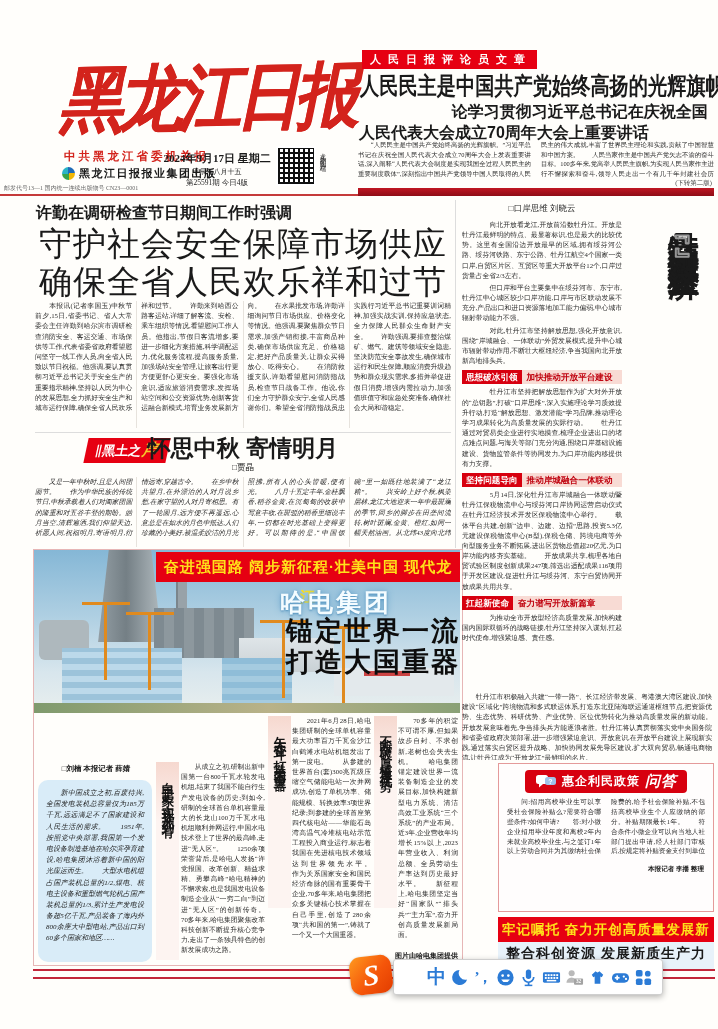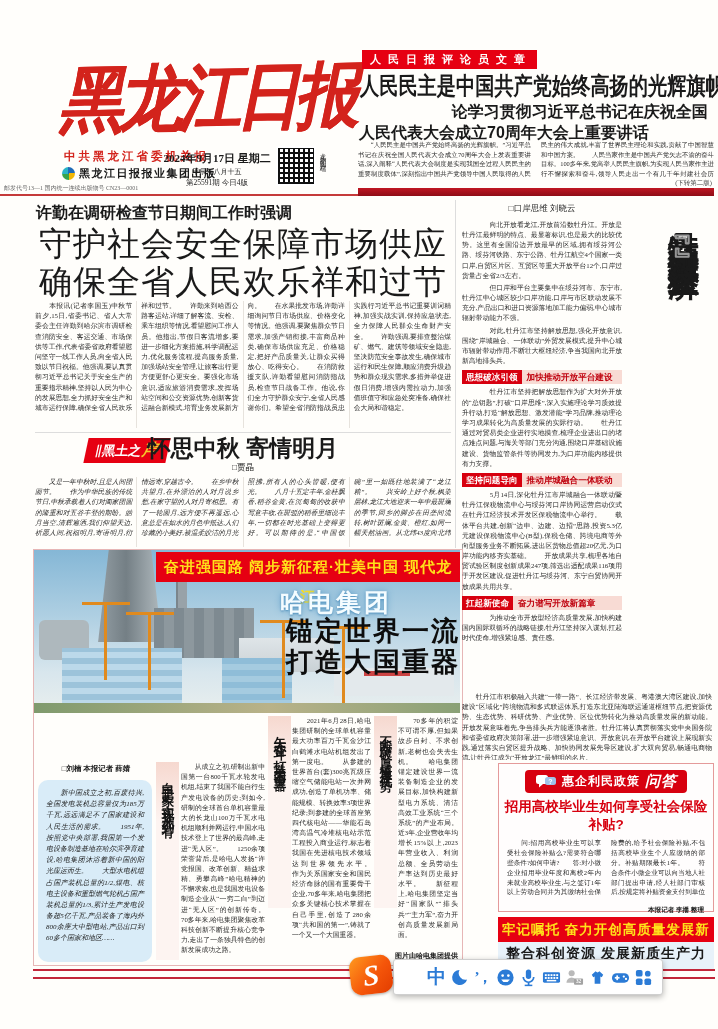--- a/index.html
+++ b/index.html
@@ -189,21 +189,20 @@
     <div class="badge sans">
       <svg width="22" height="15" viewBox="0 0 22 15">
         <rect x="1" y="1" width="12" height="9" rx="2.5" fill="#fff"></rect>
         <path d="M4 10 L4 13.5 L8 10 Z" fill="#fff"></path>
         <rect x="10" y="3" width="11" height="8" rx="2.5" fill="#9fc2e8"></rect>
         <text x="15.5" y="9.6" font-size="7" font-weight="bold" fill="#fff" text-anchor="middle">?</text>
       </svg>
       <span class="lbl">惠企利民政策</span>
       <span class="word">问答</span>
     </div>
-    <div class="hq-head sans">招用高校毕业生如何享受社会保险补贴?</div>
     <div class="small cols2" style="height:68px;margin:4px 8px 0;font-size:6.6px;">　　问:招用高校毕业生可以享受社会保险补贴么?需要符合哪些条件?如何申请?　　答:对小微企业招用毕业年度和离校2年内未就业高校毕业生,与之签订1年以上劳动合同并为其缴纳社会保险费的,给予社会保险补贴,不包括高校毕业生个人应缴纳的部分。补贴期限最长1年。　　符合条件小微企业可以向当地人社部门提出申请,经人社部门审核后,按规定将补贴资金支付到单位银行账户。申请社会保险补贴应提供基本身份类证明或毕业证书复印件、劳动合同复印件等。</div>
     <div class="credit">本报记者 李播 整理</div>
   </div>
 
   <div class="abs motto sans" style="left:498px;top:917px;width:216px;height:25px;">牢记嘱托 奋力开创高质量发展新局面</div>
   <div class="abs bluebox" style="left:498px;top:942px;width:216px;height:27px;">
     <div class="bb-head sans">整合科创资源 发展新质生产力</div>
     <div class="bb-note">(详见第三版)</div>
   </div>
 

